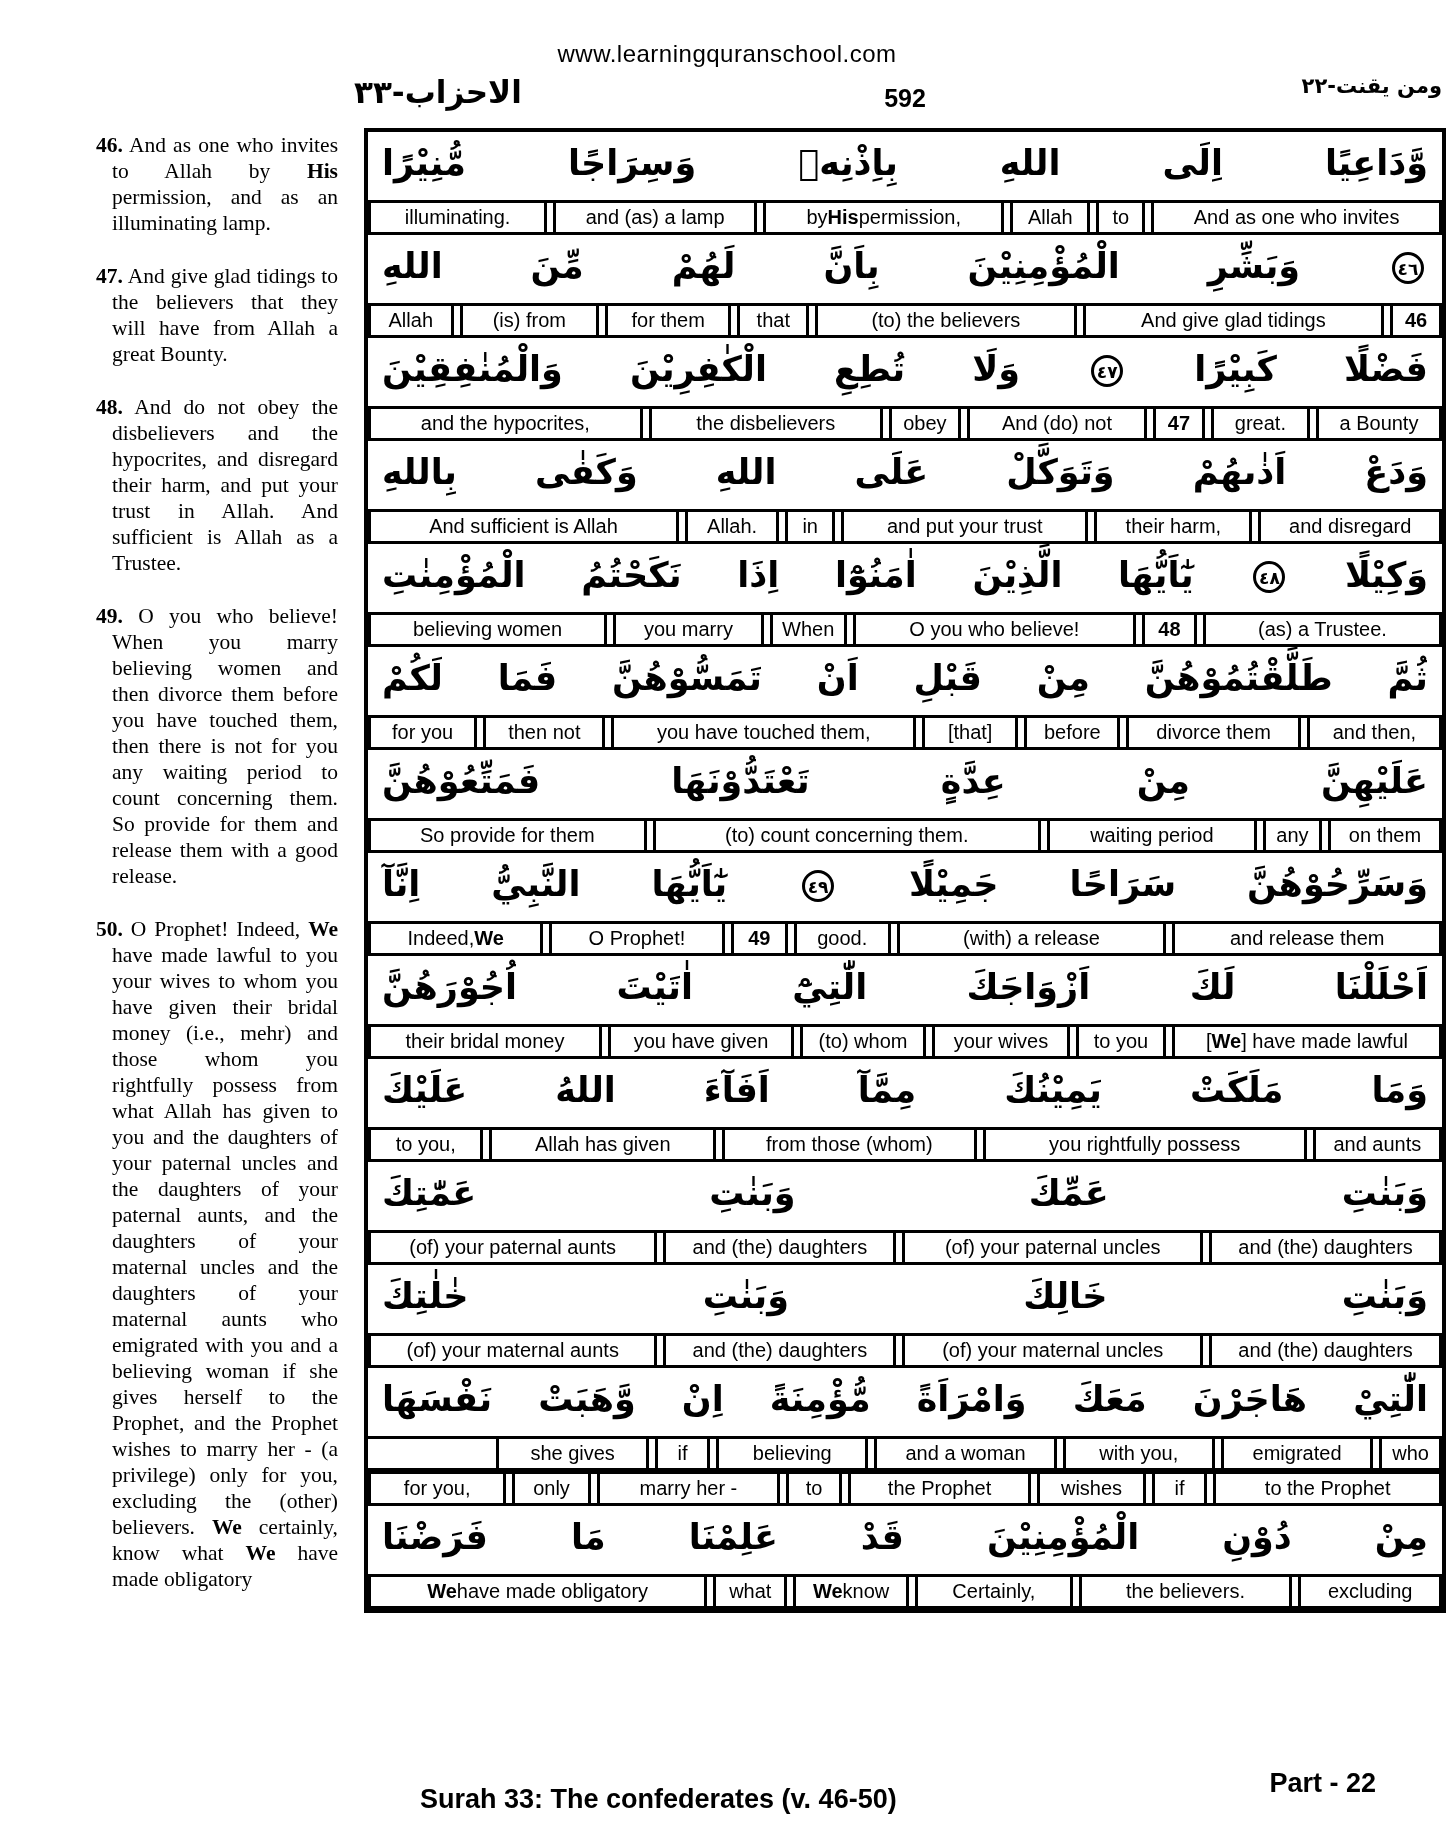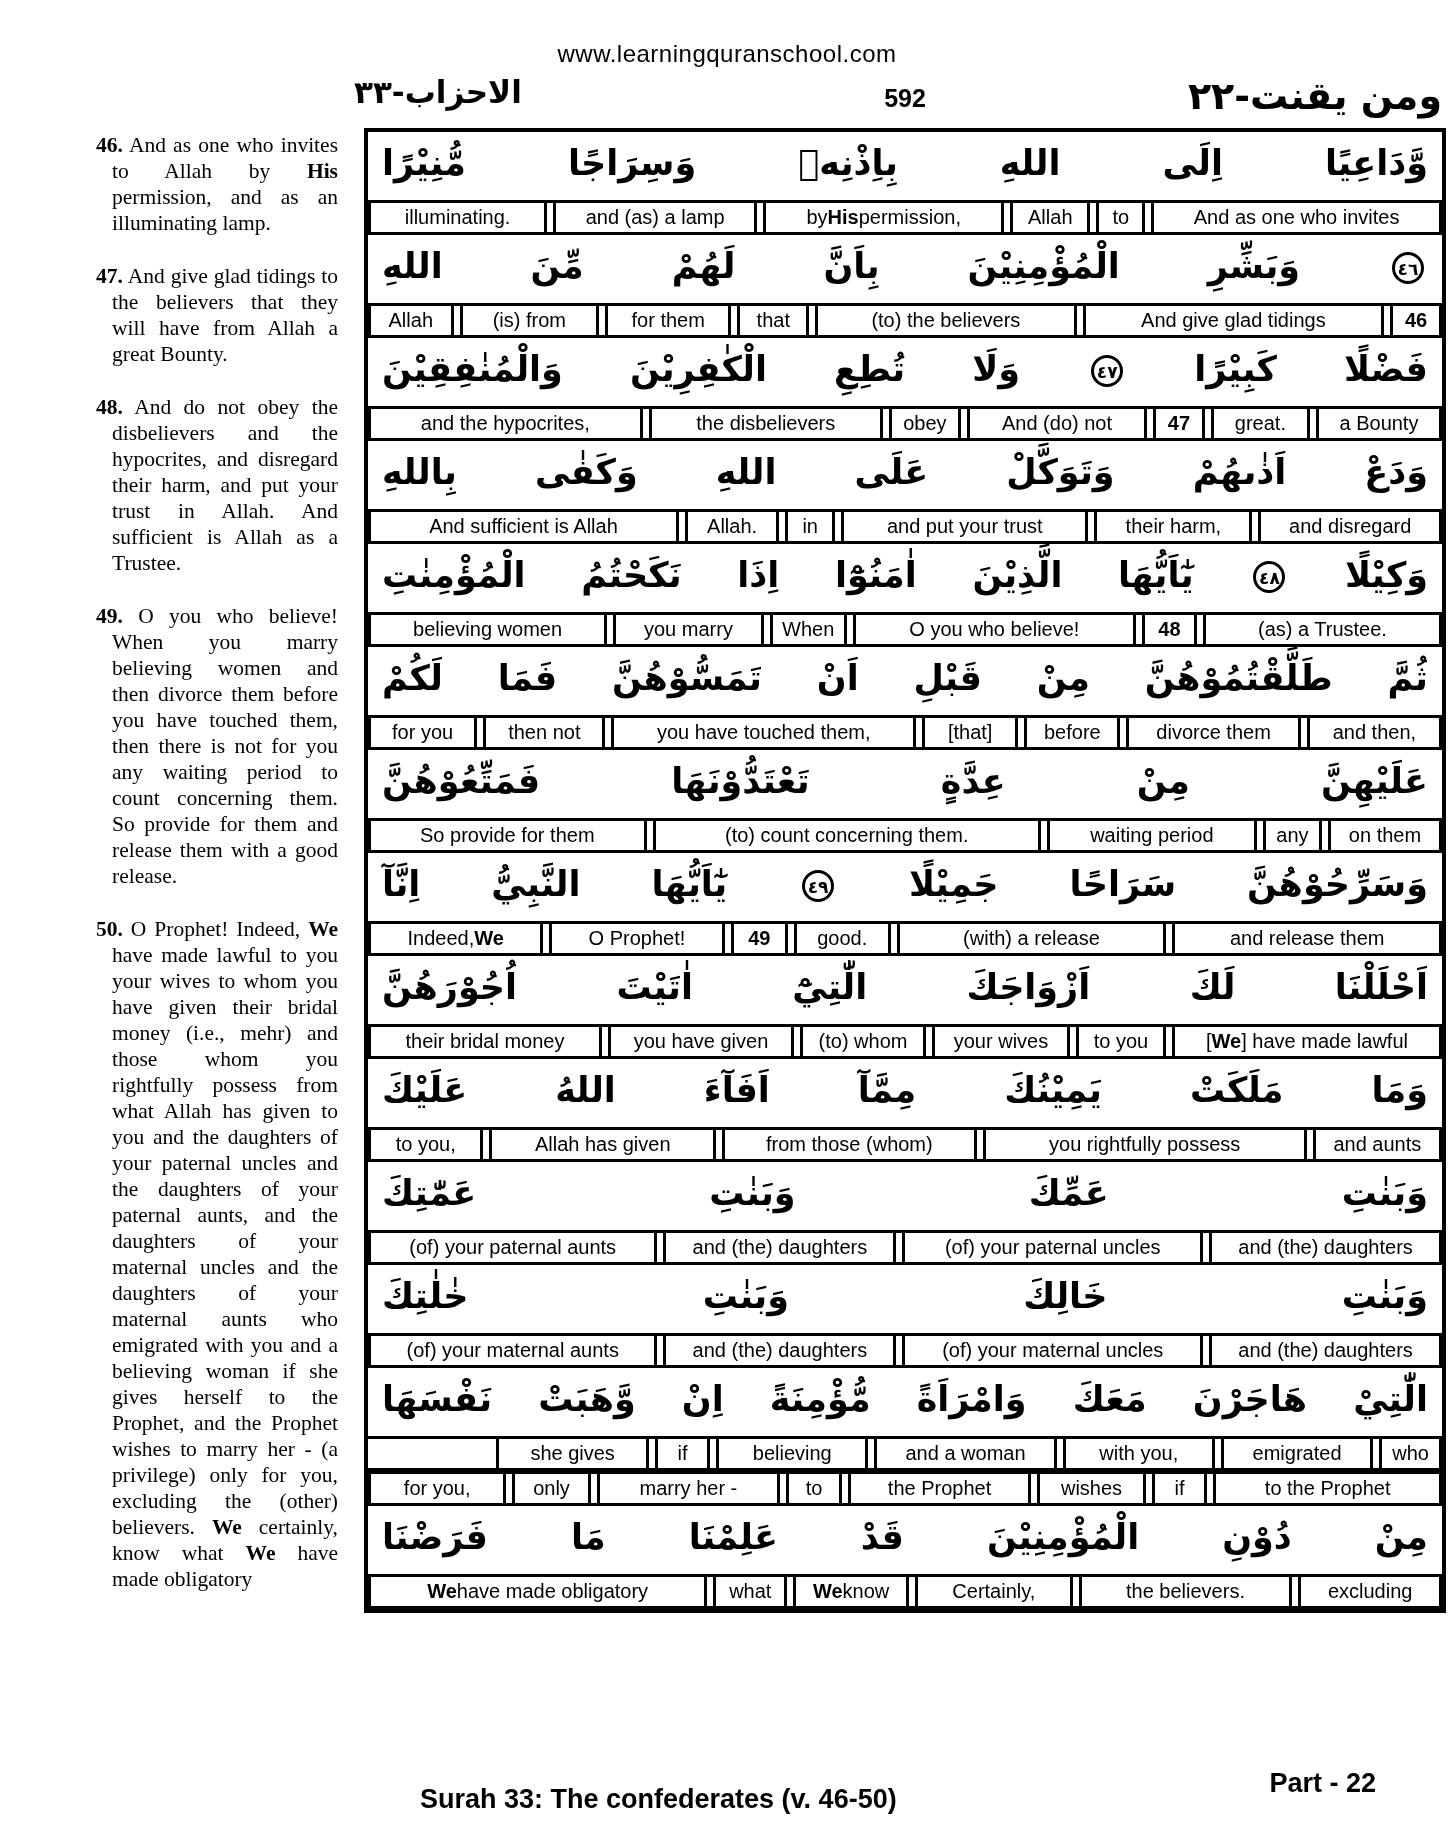--- a/index.html
+++ b/index.html
@@ -16,21 +16,21 @@
   .hdr-left {
     position:absolute; top:74px; left:354px; direction:rtl;
     font-family:"DejaVu Sans", sans-serif; font-weight:bold; font-size:31px;
   }
   .hdr-page {
     position:absolute; top:84px; left:364px; width:1082px; text-align:center;
     font-weight:bold; font-size:25px;
   }
   .hdr-right {
     position:absolute; top:74px; right:12px; direction:rtl;
-    font-family:"DejaVu Sans", sans-serif; font-weight:bold; font-size:38px;
+    font-family:"DejaVu Sans", sans-serif; font-weight:bold; font-size:21px;
   }
   
   .content { position:absolute; top:128px; left:0; width:1454px; display:flex; align-items:flex-start; }
   .sidebar {
     width:242px; margin-left:96px; margin-top:4px;
     font-family:"Liberation Serif", serif; font-size:21.5px; line-height:26px;
     text-align:justify;
   }
   .sidebar p.verse { margin:0 0 27px 0; padding-left:16px; text-indent:-16px; }
   .sidebar p.verse b { font-weight:bold; }

